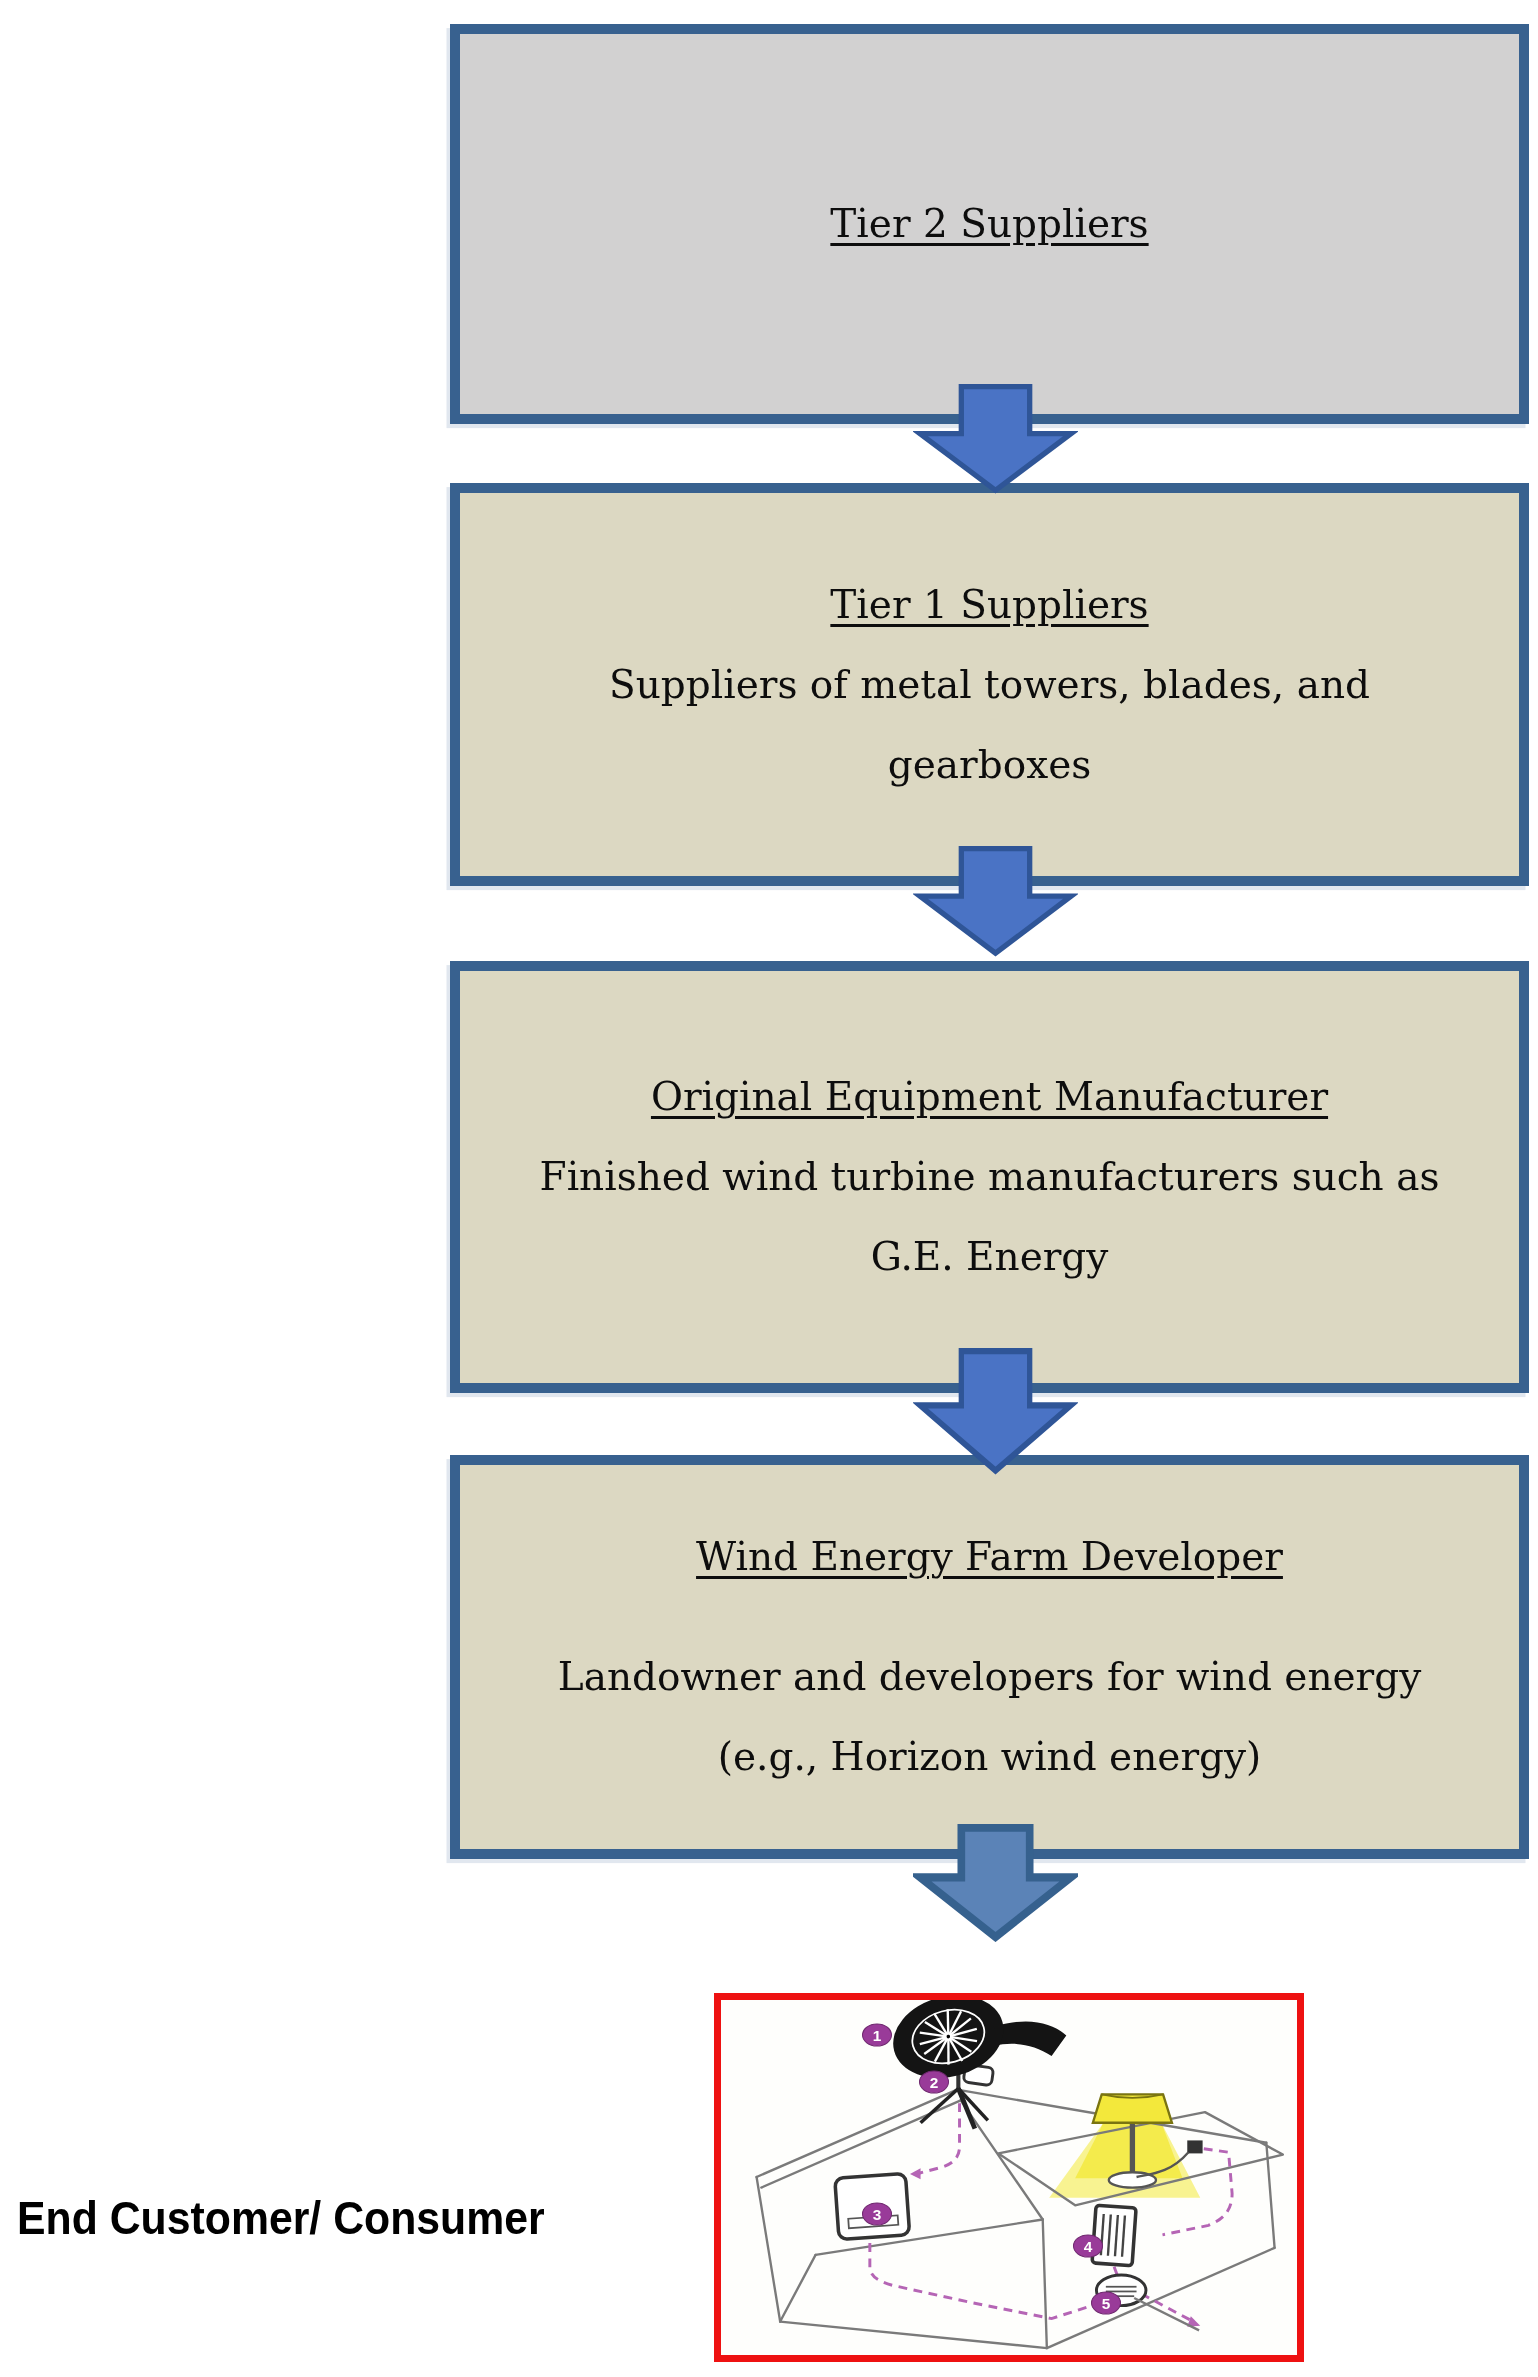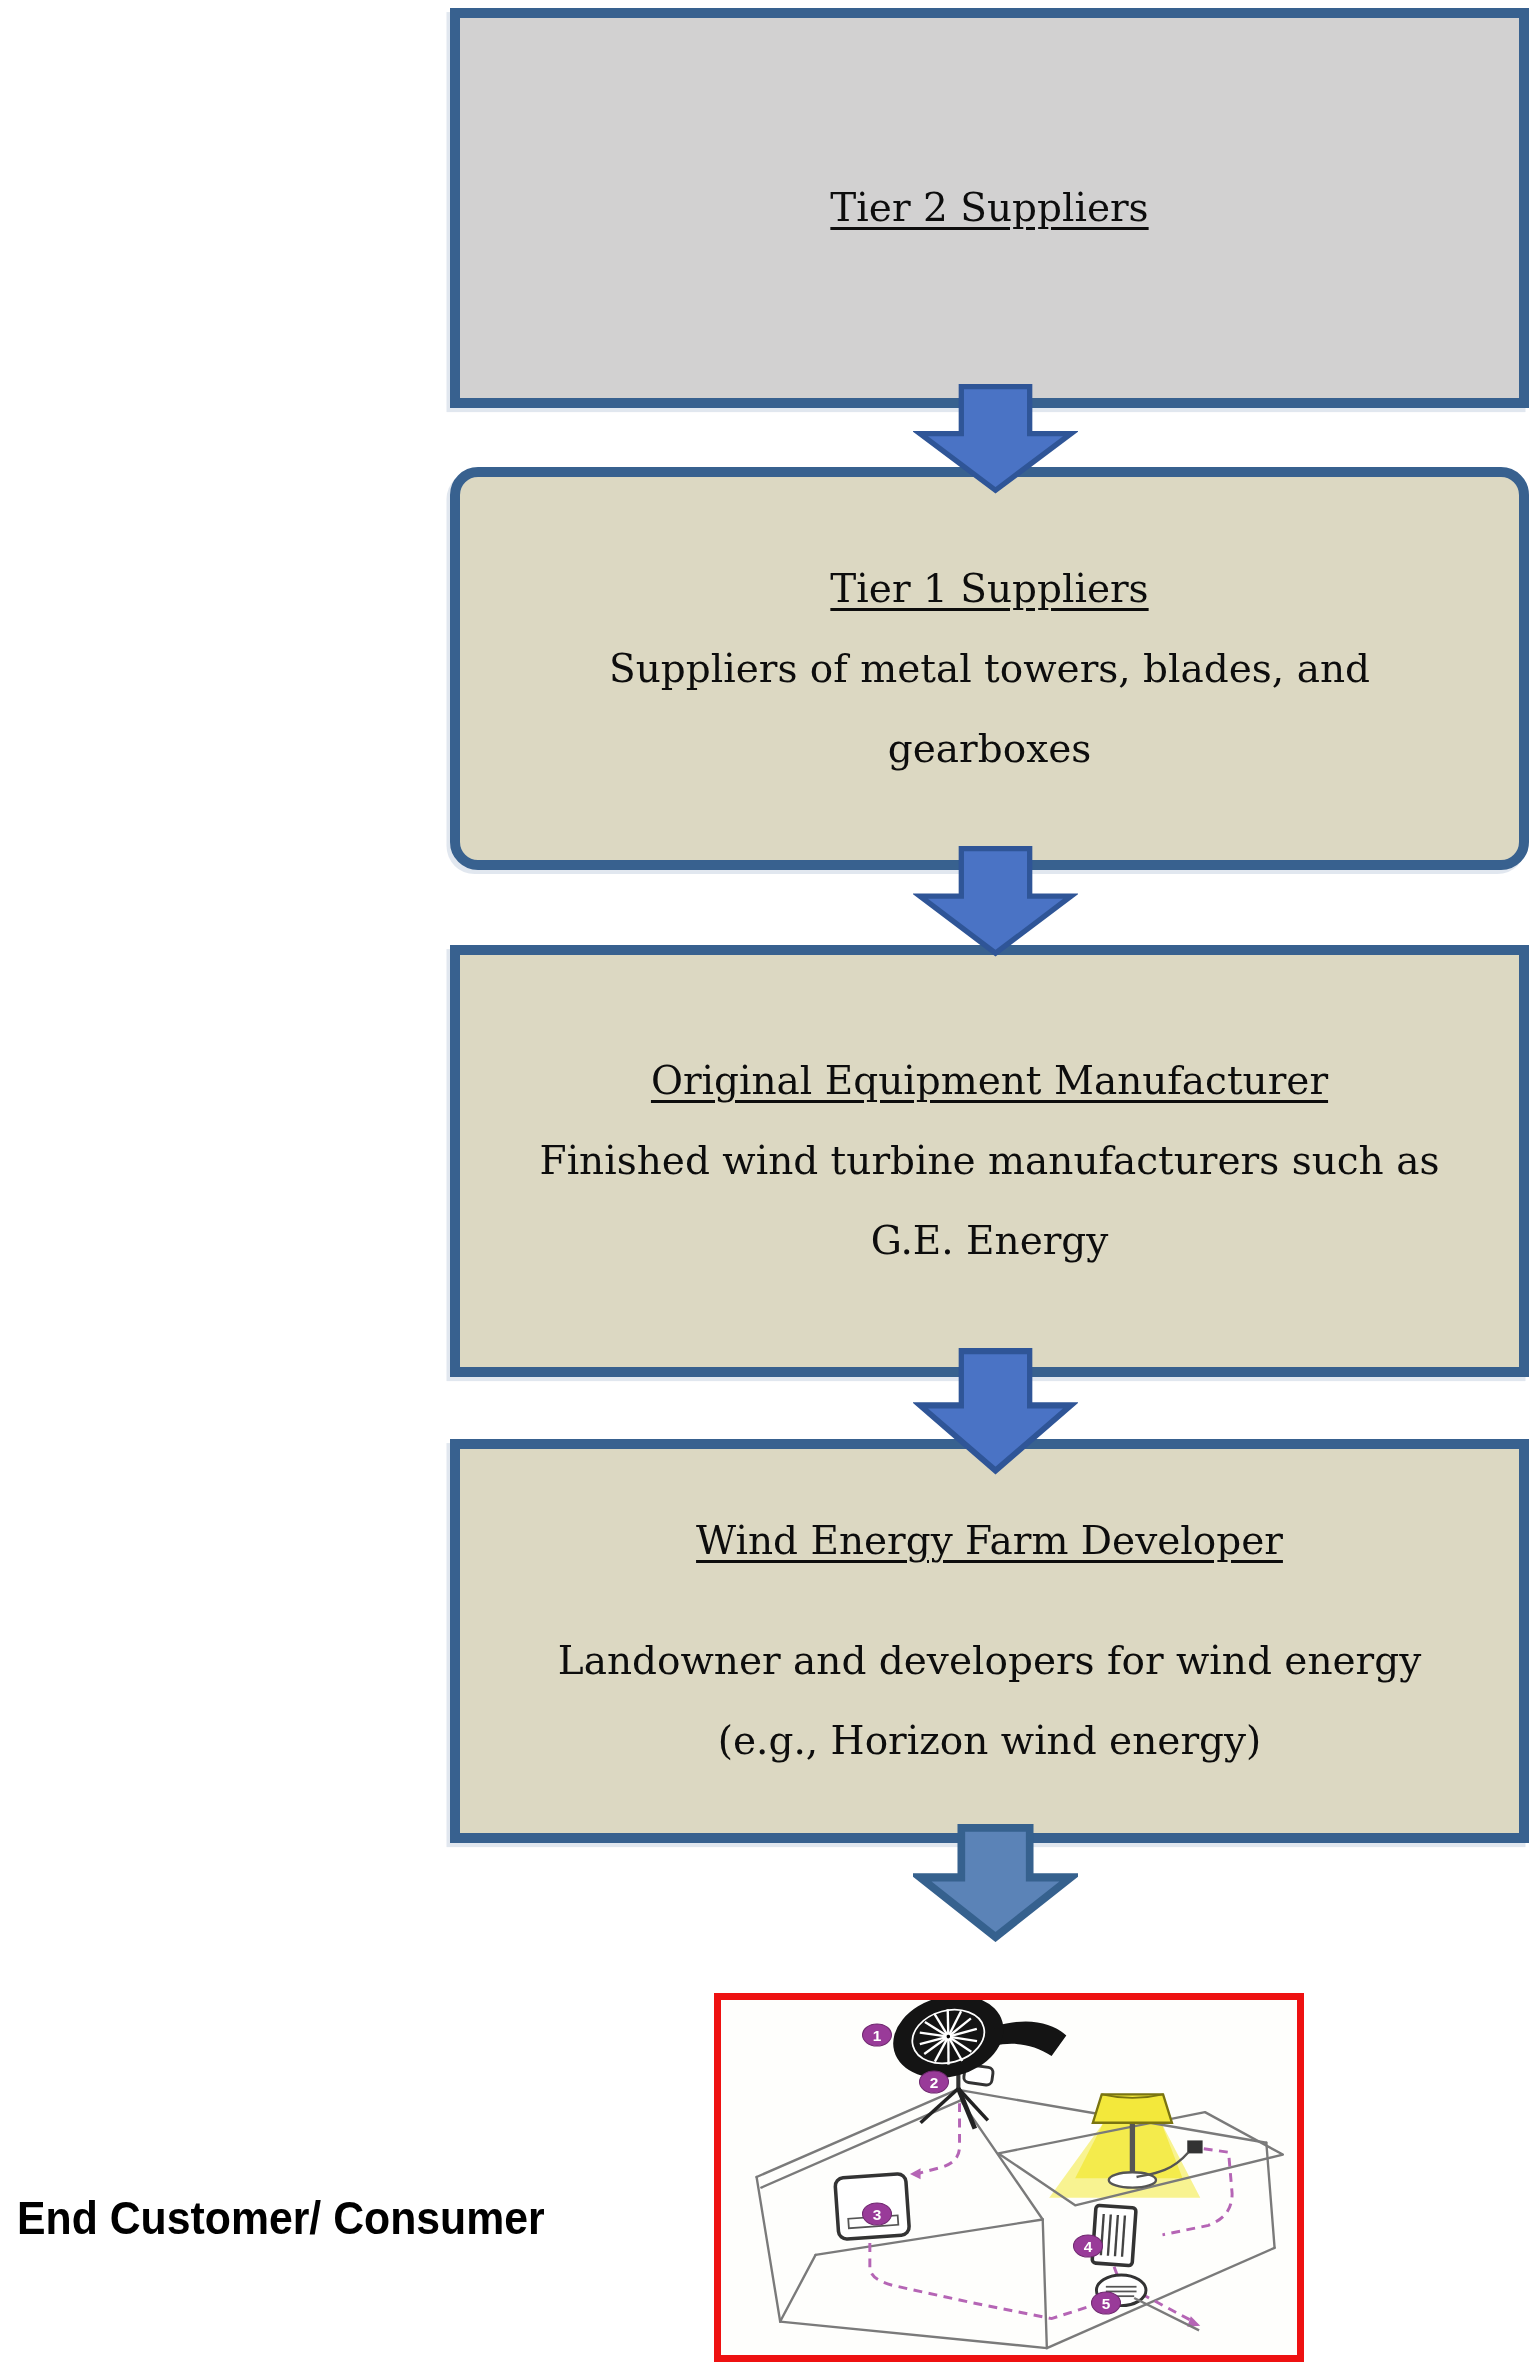--- a/index.html
+++ b/index.html
@@ -21,31 +21,32 @@
     background:var(--box-beige,#dcd8c2);
     box-sizing:border-box;
     display:flex;
     flex-direction:column;
     justify-content:center;
     text-align:center;
     font-size:39px;
     line-height:80px;
     box-shadow:-3.5px 4.1px 0 rgba(148,168,196,.28);
     padding:0 37px;
+    margin-top:16px;
   }
   .fbox--gray{background:var(--box-gray,#d2d1d1);}
   .fbox-title{
     text-decoration:underline;
     text-decoration-thickness:3px;
     text-underline-offset:5.9px;
     white-space:pre-line;
   }
   .fbox-body{white-space:pre-line;}
   #box-tier2{top:7.7px;height:400px;}
-  #box-tier1{top:467px;height:403px;border-radius:28px;}
+  #box-tier1{top:467px;height:403px;}
   #box-oem{top:945px;height:432px;}
   #box-developer{top:1439px;height:404px;gap:40px;}
   
   .arrow{position:absolute;left:913px;width:165px;z-index:3;}
   #arrow-1{top:383px;height:112px;}
   #arrow-2{top:845px;height:113px;}
   #arrow-3{top:1347px;height:129px;}
   #arrow-4{top:1824px;height:118px;}
   .arrow polygon{
     fill:var(--arrow-fill,#4a73c5);

